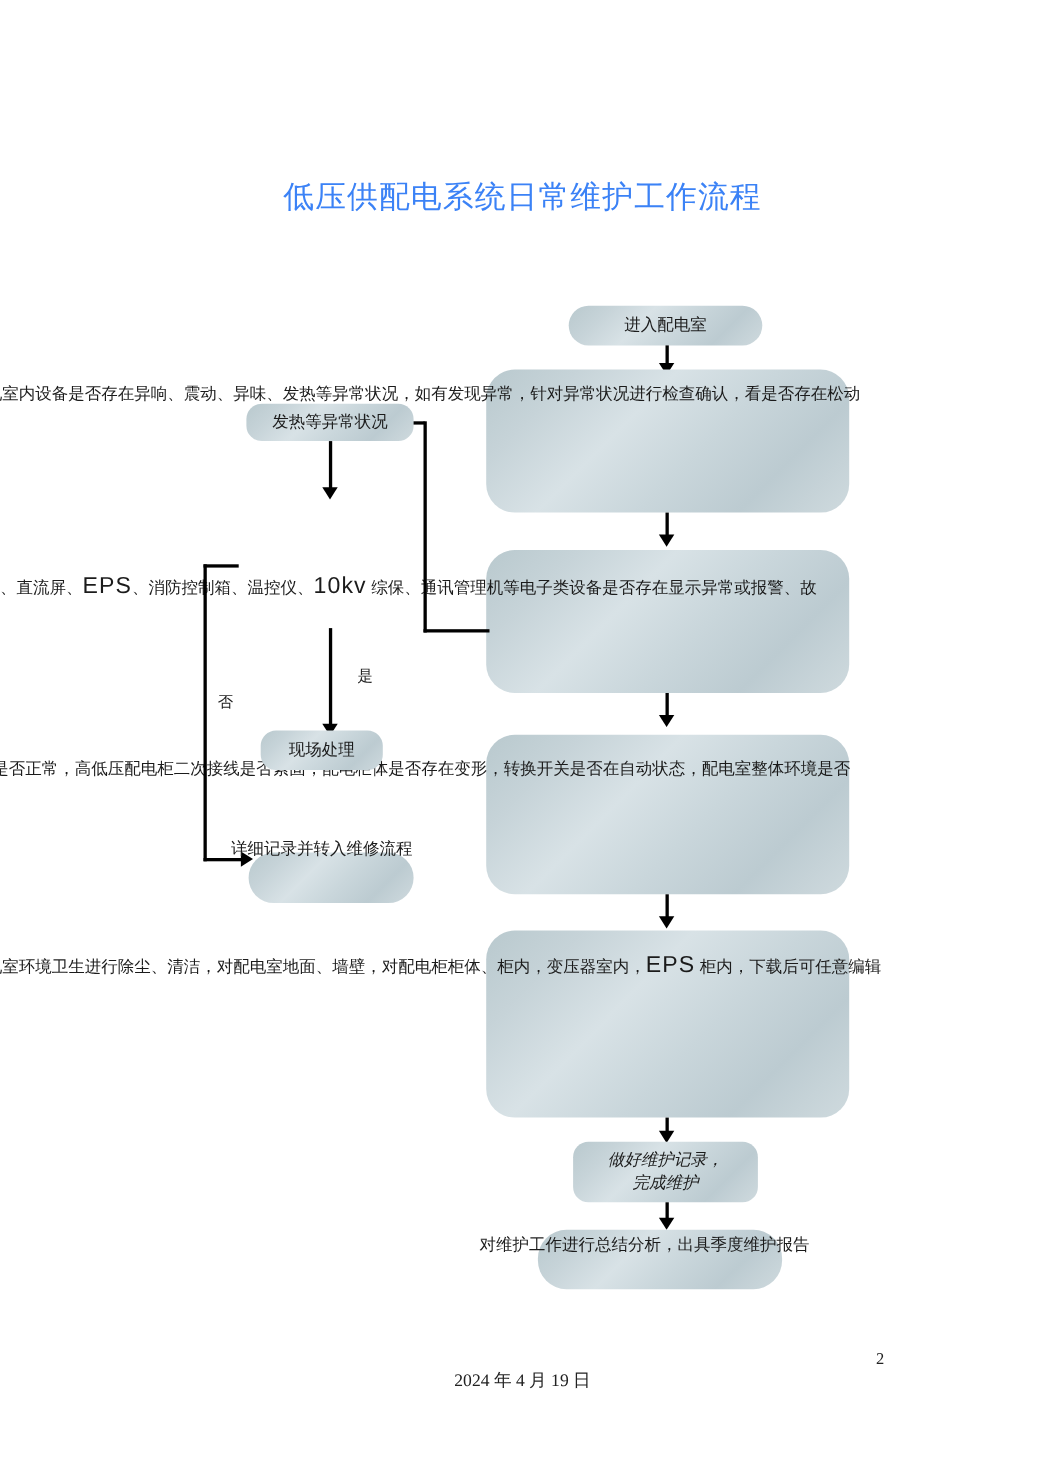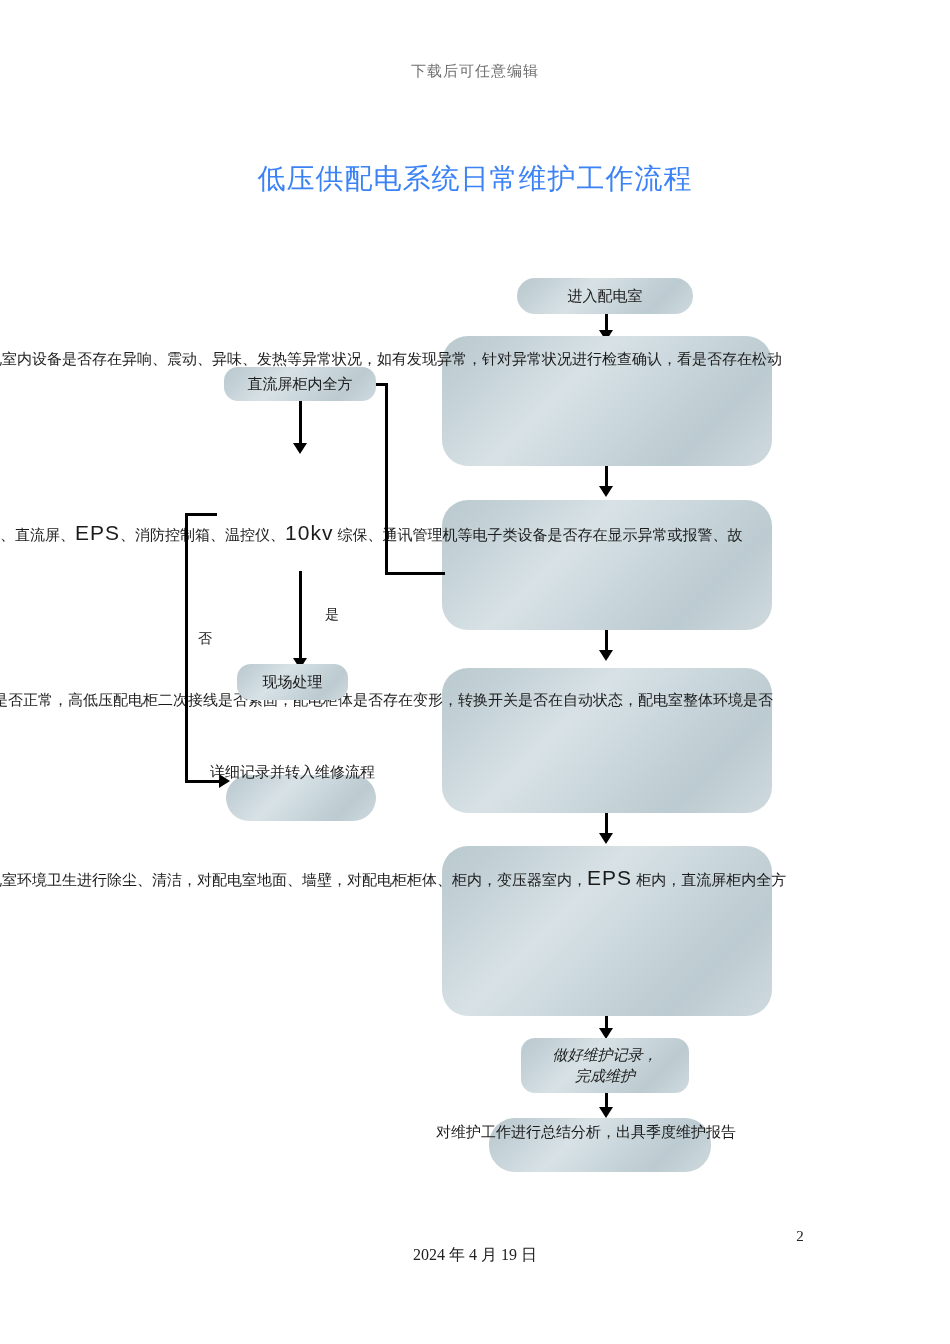--- a/index.html
+++ b/index.html
@@ -147,21 +147,20 @@
     position: absolute;
     font-size: 14px;
     color: #1b1b1b;
   }
 </style>
 </head>
 <body>
 
 <div class="page">
 
-  <div class="doc-header">下载后可任意编辑</div>
 
   <div class="doc-title">低压供配电系统日常维护工作流程</div>
 
   <div class="node pill" style="left:517px; top:278px; width:176px; height:36px;">
     <span>进入配电室</span>
   </div>
 
   <div class="conn v" style="left:605px; top:314px; height:22px;"></div>
   <div class="arrowhead down" style="left:599px; top:330px;"></div>
 
@@ -180,21 +179,21 @@
   <div class="arrowhead down" style="left:599px; top:650px;"></div>
 
   <div class="node bigbox" style="left:442px; top:668px; width:330px; height:145px;"></div>
   <div class="overflow-text" style="left:-112px; top:690px; width:1250px;">低压断路器状态是否正常，高低压配电柜二次接线是否紧固，配电柜体是否存在变形，转换开关是否在自动状态，配电室整体环境是否</div>
 
   <div class="conn v" style="left:605px; top:813px; height:26px;"></div>
   <div class="arrowhead down" style="left:599px; top:833px;"></div>
 
   <div class="node bigbox" style="left:442px; top:846px; width:330px; height:170px;"></div>
   <div class="overflow-text" style="left:-118px; top:864px; width:1300px;">
-    <span>录无误后，对配电室环境卫生进行除尘、清洁，对配电室地面、墙壁，对配电柜柜体、柜内，变压器室内，</span><span class="big">EPS</span>&nbsp;<span>柜内，直流屏柜内全方</span>
+    <span>录无误后，对配电室环境卫生进行除尘、清洁，对配电室地面、墙壁，对配电柜柜体、柜内，变压器室内，</span><span class="big">EPS</span>&nbsp;<span>柜内，下载后可任意编辑</span>
   </div>
 
   <div class="conn v" style="left:605px; top:1016px; height:18px;"></div>
   <div class="arrowhead down" style="left:599px; top:1028px;"></div>
 
   <div class="node rounded" style="left:521px; top:1038px; width:168px; height:55px; flex-direction:column;font-style:italic;">
     <span>做好维护记录，</span>
     <span>完成维护</span>
   </div>
 
@@ -203,21 +202,21 @@
 
   <div class="node bigbox" style="left:489px; top:1118px; width:222px; height:54px;"></div>
   <div class="overflow-text" style="left:436px; top:1122px; width:420px;">对维护工作进行总结分析，出具季度维护报告</div>
 
   <div class="conn v" style="left:385px; top:383px; height:192px;"></div>
   <div class="conn h" style="left:385px; top:572px; width:60px;"></div>
   <div class="conn h" style="left:328px; top:383px; width:58px;"></div>
   <div class="arrowhead left" style="left:320px; top:377px;"></div>
 
   <div class="node rounded" style="left:224px; top:367px; width:152px; height:34px;">
-    <span>直流屏柜内全方</span>
+    <span>发热等异常状况</span>
   </div>
 
   <div class="conn v" style="left:299px; top:401px; height:48px;"></div>
   <div class="arrowhead down" style="left:293px; top:443px;"></div>
 
 
   <div class="conn v" style="left:299px; top:571px; height:95px;"></div>
   <div class="arrowhead down" style="left:293px; top:658px;"></div>
   <div class="branch-label" style="left:325px; top:606px;">是</div>
 

